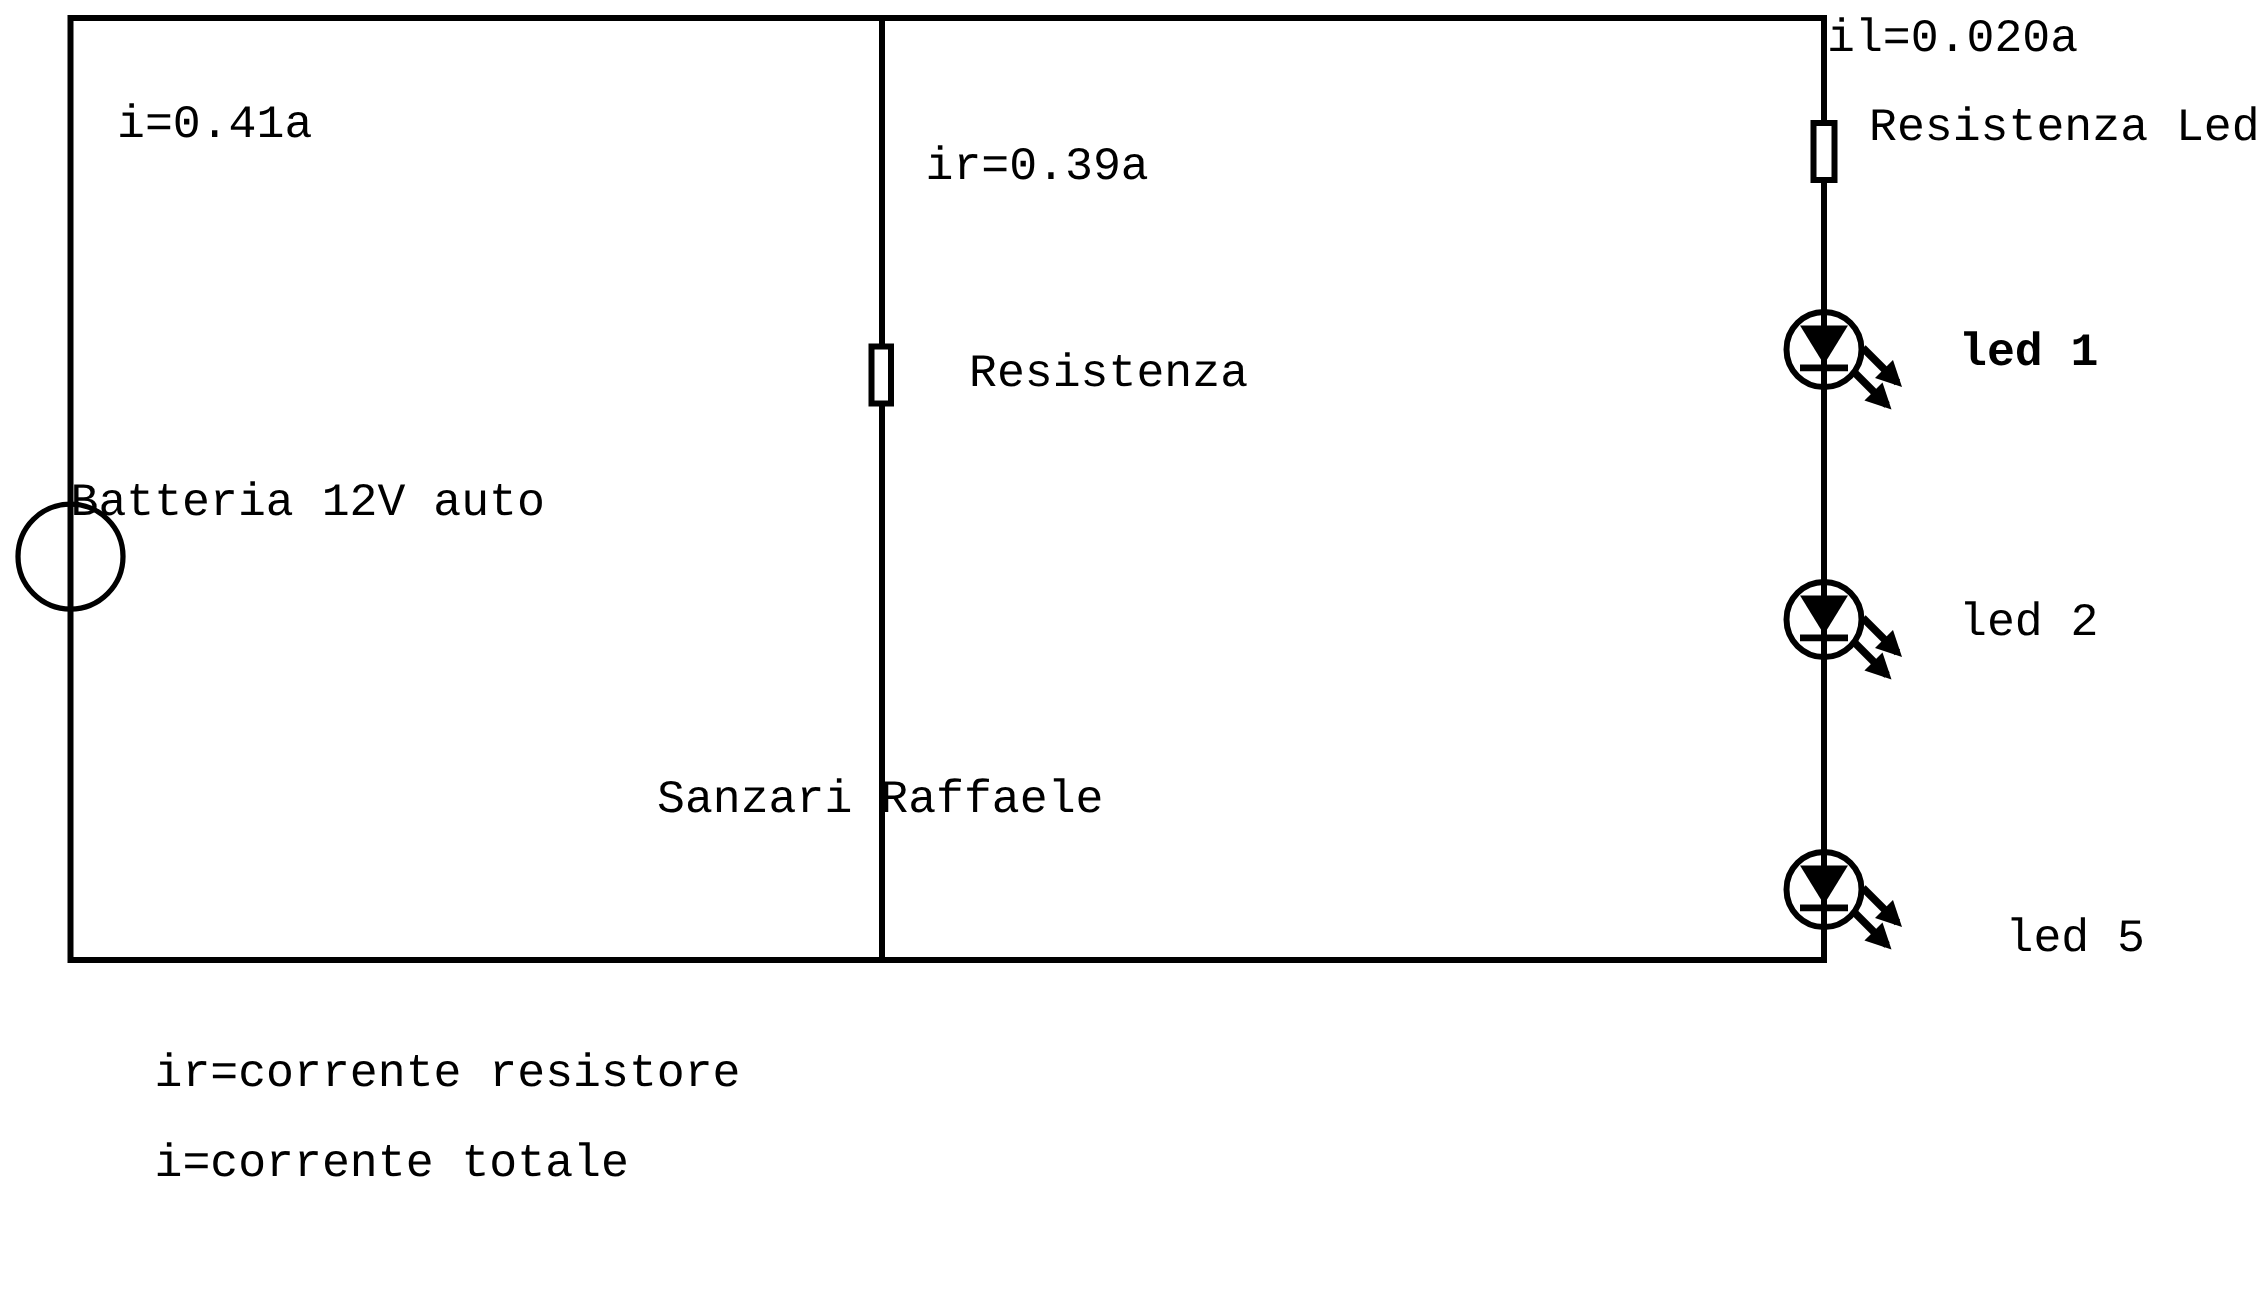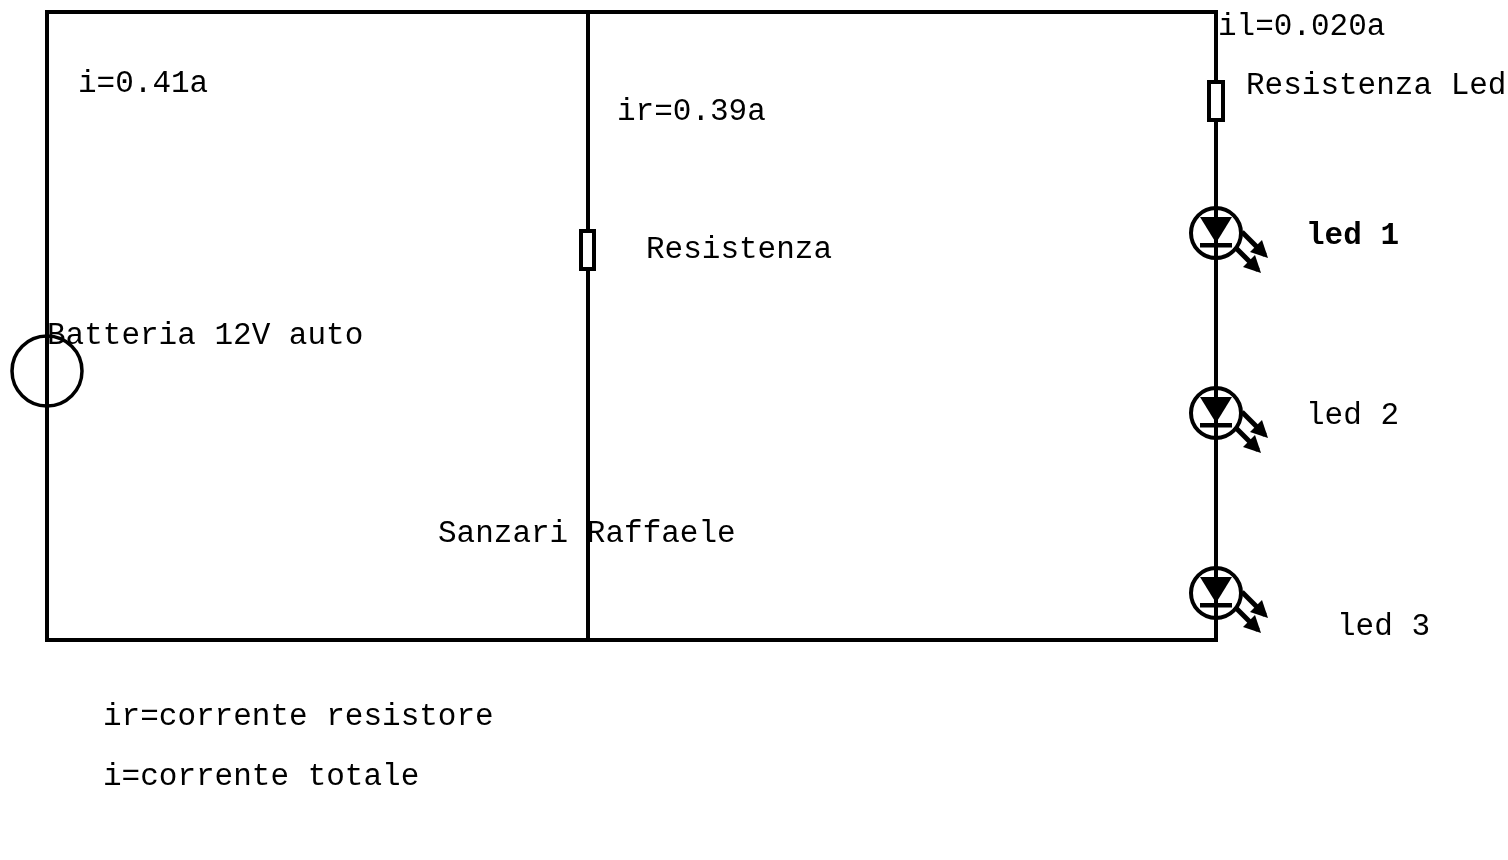--- a/index.html
+++ b/index.html
@@ -75,20 +75,20 @@
   <div class="lbl" style="left:646px; top:230px;">Resistenza</div>
 
   <div class="lbl" style="left:47px;  top:316px;">Batteria 12V auto</div>
 
   <div class="lbl" style="left:438px; top:514px;">Sanzari Raffaele</div>
 
   <div class="lbl" style="left:1306px; top:216px;font-weight:bold;">led 1</div>
 
   <div class="lbl" style="left:1306px; top:396px;">led 2</div>
 
-  <div class="lbl" style="left:1337px; top:607px;">led 3</div>
+  <div class="lbl" style="left:1337px; top:607px;">led 5</div>
 
   <div class="lbl" style="left:103px; top:697px;">ir=corrente resistore</div>
 
   <div class="lbl" style="left:103px; top:757px;">i=corrente totale</div>
 
 
 </div>
 
 </body></html>

